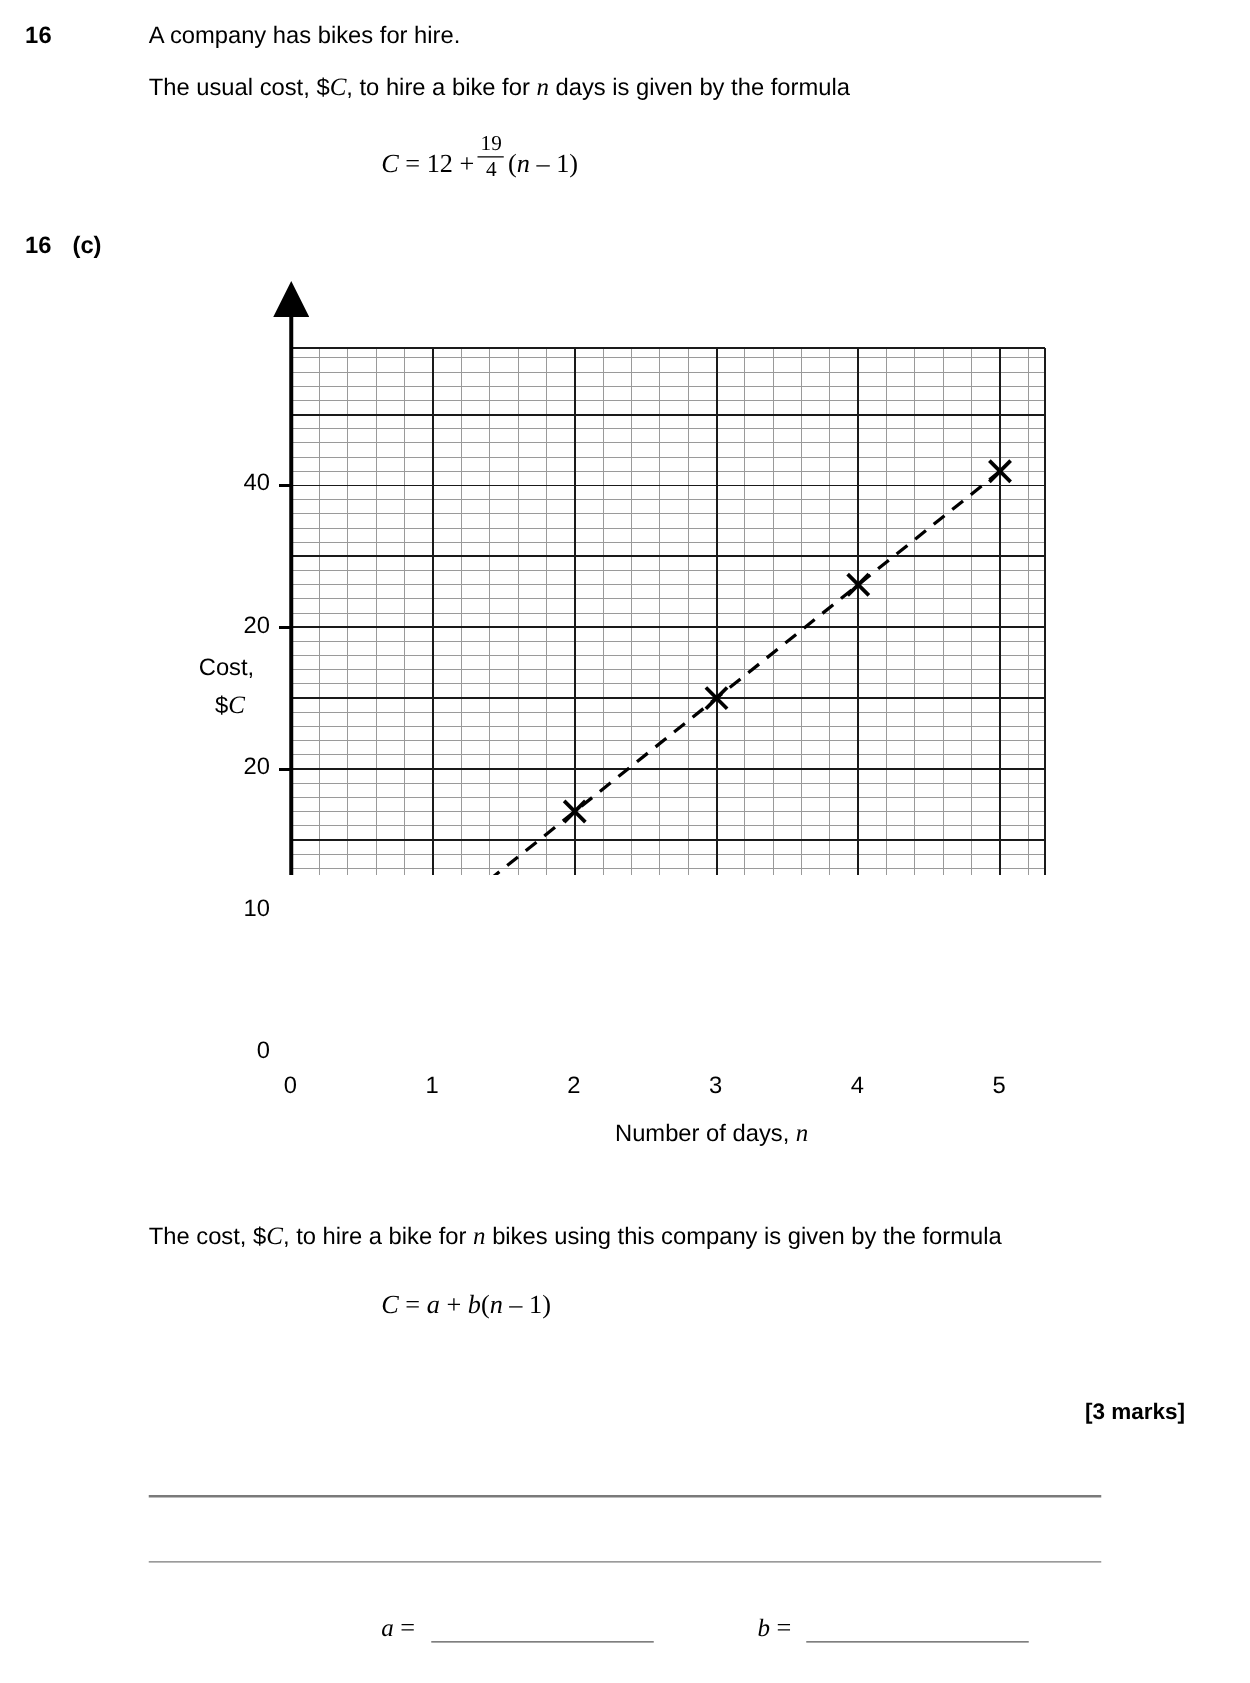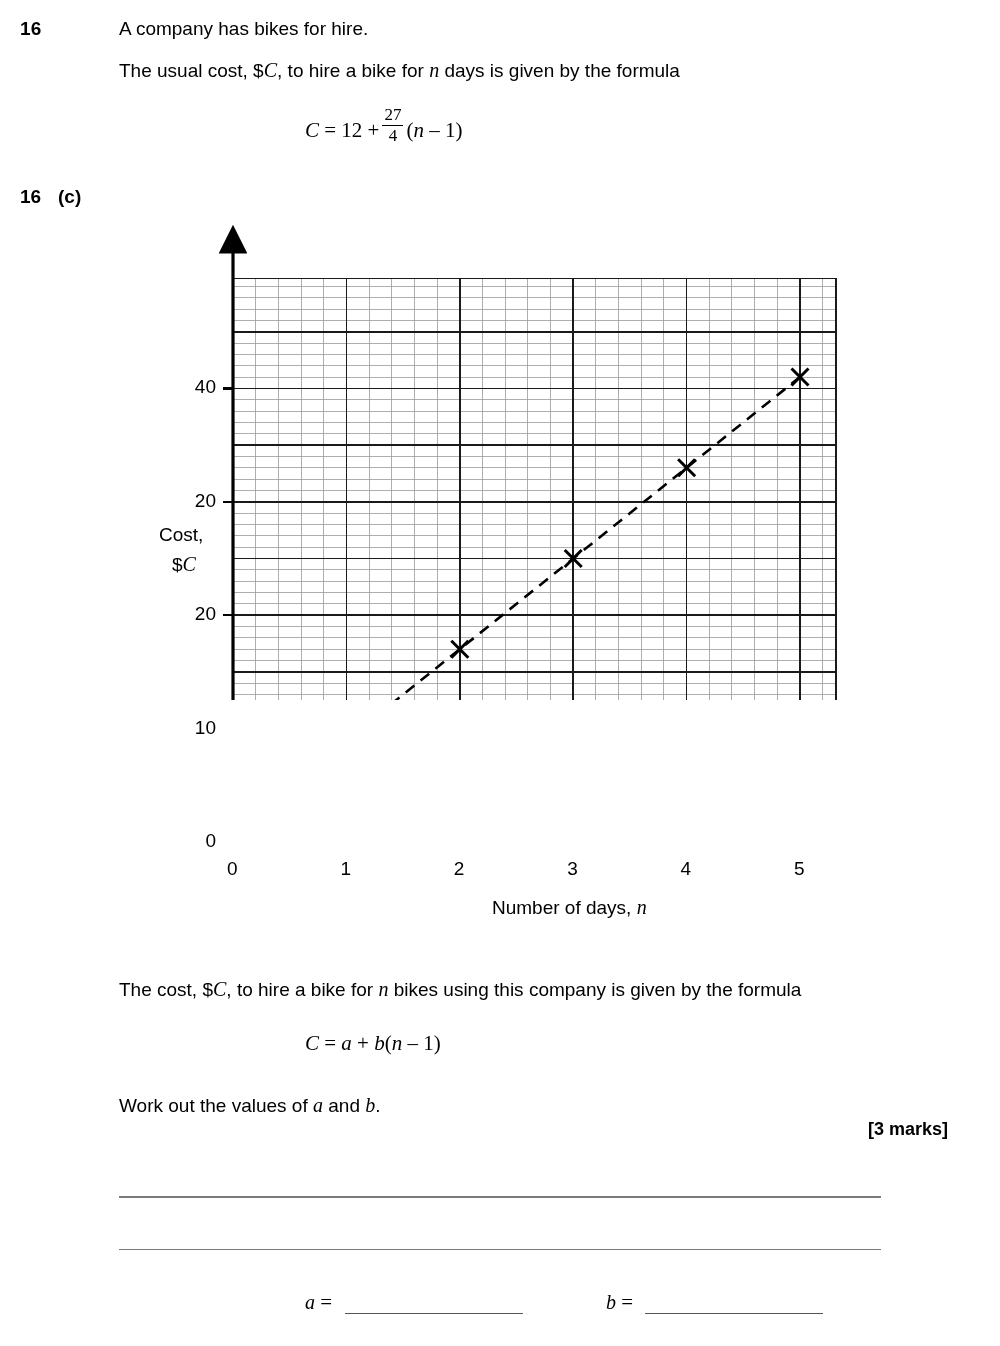--- a/index.html
+++ b/index.html
@@ -132,21 +132,21 @@
 <body>
 
 <div class="page">
 
   <div class="qnum" style="left:20px; top:18px;">16</div>
 
   <div class="body-text" style="left:119px; top:18px;">A company has bikes for hire.</div>
 
   <div class="body-text" style="left:119px; top:58px;"><span>The usual cost, $</span><span class="it">C</span><span>, to hire a bike for </span><span class="it">n</span><span> days is given by the formula</span></div>
 
-  <div class="formula" style="left:305px; top:112px;"><span class="sym">C</span>&nbsp;<span>= 12 +</span><span class="frac"><span class="num">27</span><span class="bar"></span><span class="den">4</span></span><span>(</span><span class="sym">n</span><span> – 1)</span></div>
+  <div class="formula" style="left:305px; top:112px;"><span class="sym">C</span>&nbsp;<span>= 12 +</span><span class="frac"><span class="num">19</span><span class="bar"></span><span class="den">4</span></span><span>(</span><span class="sym">n</span><span> – 1)</span></div>
 
   <div class="qpart" style="left:20px; top:186px;">16</div>
   <div class="qpart" style="left:58px; top:186px;">(c)</div>
 
   <div class="graph-wrap">
     <svg id="chart-svg" width="1000" height="700" viewBox="0 0 1000 700" style="position:absolute; left:0; top:0;">
       <defs>
         <marker id="arrowhead" markerWidth="9" markerHeight="9" refX="1" refY="4.5" orient="auto">
           <polygon points="0,0 9,4.5 0,9" fill="#000"></polygon>
         </marker>
@@ -293,21 +293,20 @@
         <div class="tick-label" style="text-align: right; width: 40px; left: 176px; top: 603.2px;">20</div>
         <div class="tick-label" style="text-align: right; width: 40px; left: 176px; top: 489.8px;">20</div>
         <div class="tick-label" style="text-align: right; width: 40px; left: 176px; top: 376.4px;">40</div>
       </div>
   </div>
 
   <div class="body-text" style="left:119px; top:977px;"><span>The cost, $</span><span class="it">C</span><span>, to hire a bike for </span><span class="it">n</span><span> bikes using this company is given by the formula</span></div>
 
   <div class="formula" style="left:305px; top:1031px;"><span class="sym">C</span>&nbsp;<span>=</span>&nbsp;<span class="sym">a</span>&nbsp;<span>+</span>&nbsp;<span class="sym">b</span><span>(</span><span class="sym">n</span><span> – 1)</span></div>
 
-  <div class="body-text" style="left:119px; top:1093px;"><span>Work out the values of </span><span class="it">a</span><span> and </span><span class="it">b</span><span>.</span></div>
 
   <div class="marks" style="left:868px; top:1119px;">[3 marks]</div>
 
   <div class="rule" style="left:119px; top:1196px; width:762px; height:2.4px;"></div>
   <div class="rule" style="left:119px; top:1249px; width:762px; height:1.4px;"></div>
 
   <div class="ans-label" style="left:305px; top:1290px;"><span class="it">a</span>&nbsp;<span>=</span></div>
   <div class="ans-line" style="left:345px; top:1313px; width:178px;"></div>
 
   <div class="ans-label" style="left:606px; top:1290px;"><span class="it">b</span>&nbsp;<span>=</span></div>

